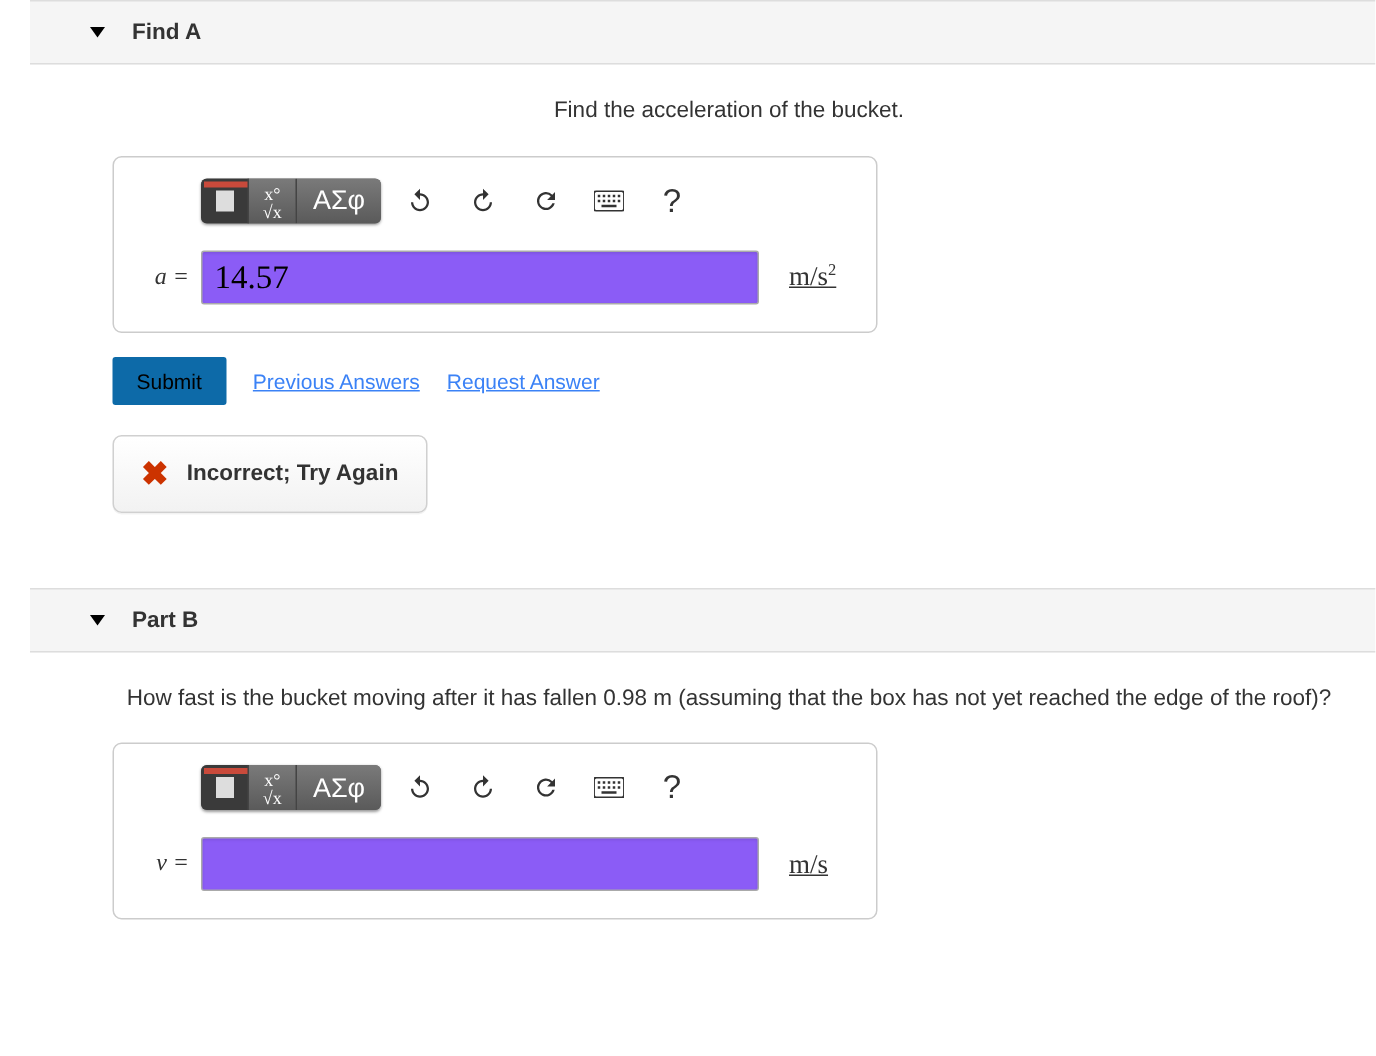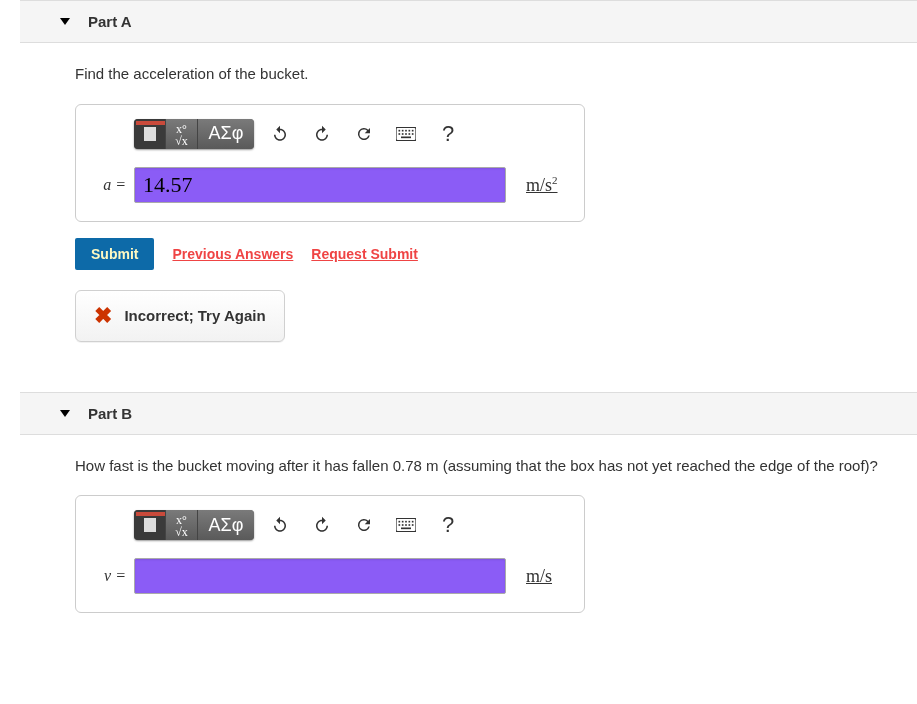--- a/index.html
+++ b/index.html
@@ -41,20 +41,21 @@
     font-weight: bold;
     font-size: 15px;
   }
   .part-body {
     padding: 20px 20px 20px 75px;
   }
   .prompt-text {
     font-size: 15px;
     margin-bottom: 18px;
     line-height: 1.5;
+    text-align: center;
   }
   .answer-box {
     border: 1px solid #ccc;
     border-radius: 6px;
     padding: 14px 16px 18px 16px;
     width: 510px;
     background: #fff;
   }
   .toolbar {
     display: flex;
@@ -142,31 +143,31 @@
   }
   .unit-label sup { font-size: 11px; vertical-align: super; }
   .action-row {
     margin-top: 16px;
     display: flex;
     align-items: center;
     gap: 18px;
   }
   .submit-btn {
     background: #0d6aa8;
-    color: #fef9c3;
+    color: #000000;
     border: none;
     padding: 8px 16px;
     font-size: 14px;
-    font-weight: bold;
+    font-weight: normal;
     border-radius: 2px;
     cursor: pointer;
   }
   .link-text {
-    color: #ef4444;
-    font-weight: bold;
+    color: #3b82f6;
+    font-weight: normal;
     text-decoration: underline;
     font-size: 14px;
     cursor: pointer;
   }
   .feedback-box {
     margin-top: 20px;
     border: 1px solid #d0d0d0;
     border-radius: 6px;
     background: linear-gradient(#ffffff, #f2f2f2);
     padding: 14px 18px;
@@ -199,21 +200,21 @@
     background: #ddd;
     display: inline-block;
   }
 </style>
 </head>
 <body>
 
 <div class="part-section">
   <div class="part-header">
     <div class="collapse-arrow"></div>
-    <span class="part-title">Part A</span>
+    <span class="part-title">Find A</span>
   </div>
   <div class="part-body">
     <div class="prompt-text">Find the acceleration of the bucket.</div>
 
     <div class="answer-box">
       <div class="toolbar">
         <div class="tool-btn-group">
           <div class="tool-btn selected">
             <span class="rect-icon"></span>
           </div>
@@ -263,37 +264,37 @@
       <div class="input-row">
         <span class="var-label">a =</span>
         <input class="answer-input" value="14.57" style="">
         <span class="unit-label">m/s<sup>2</sup></span>
       </div>
     </div>
 
     <div class="action-row">
       <button class="submit-btn">Submit</button>
       <span class="link-text">Previous Answers</span>
-      <span class="link-text">Request Submit</span>
+      <span class="link-text">Request Answer</span>
     </div>
 
     <div class="feedback-box">
       <span class="x-icon">✖</span>
       <span class="feedback-text">Incorrect; Try Again</span>
     </div>
   </div>
 </div>
 
 <div class="part-section">
   <div class="part-header part-header-b">
     <div class="collapse-arrow"></div>
     <span class="part-title">Part B</span>
   </div>
   <div class="part-body">
-    <div class="prompt-text">How fast is the bucket moving after it has fallen 0.78 m (assuming that the box has not yet reached the edge of the roof)?</div>
+    <div class="prompt-text">How fast is the bucket moving after it has fallen 0.98 m (assuming that the box has not yet reached the edge of the roof)?</div>
 
     <div class="answer-box">
       <div class="toolbar">
         <div class="tool-btn-group">
           <div class="tool-btn selected">
             <span class="rect-icon"></span>
           </div>
           <div class="tool-btn">
             <div class="sqrt-icon">x°<br>√x</div>
           </div>

